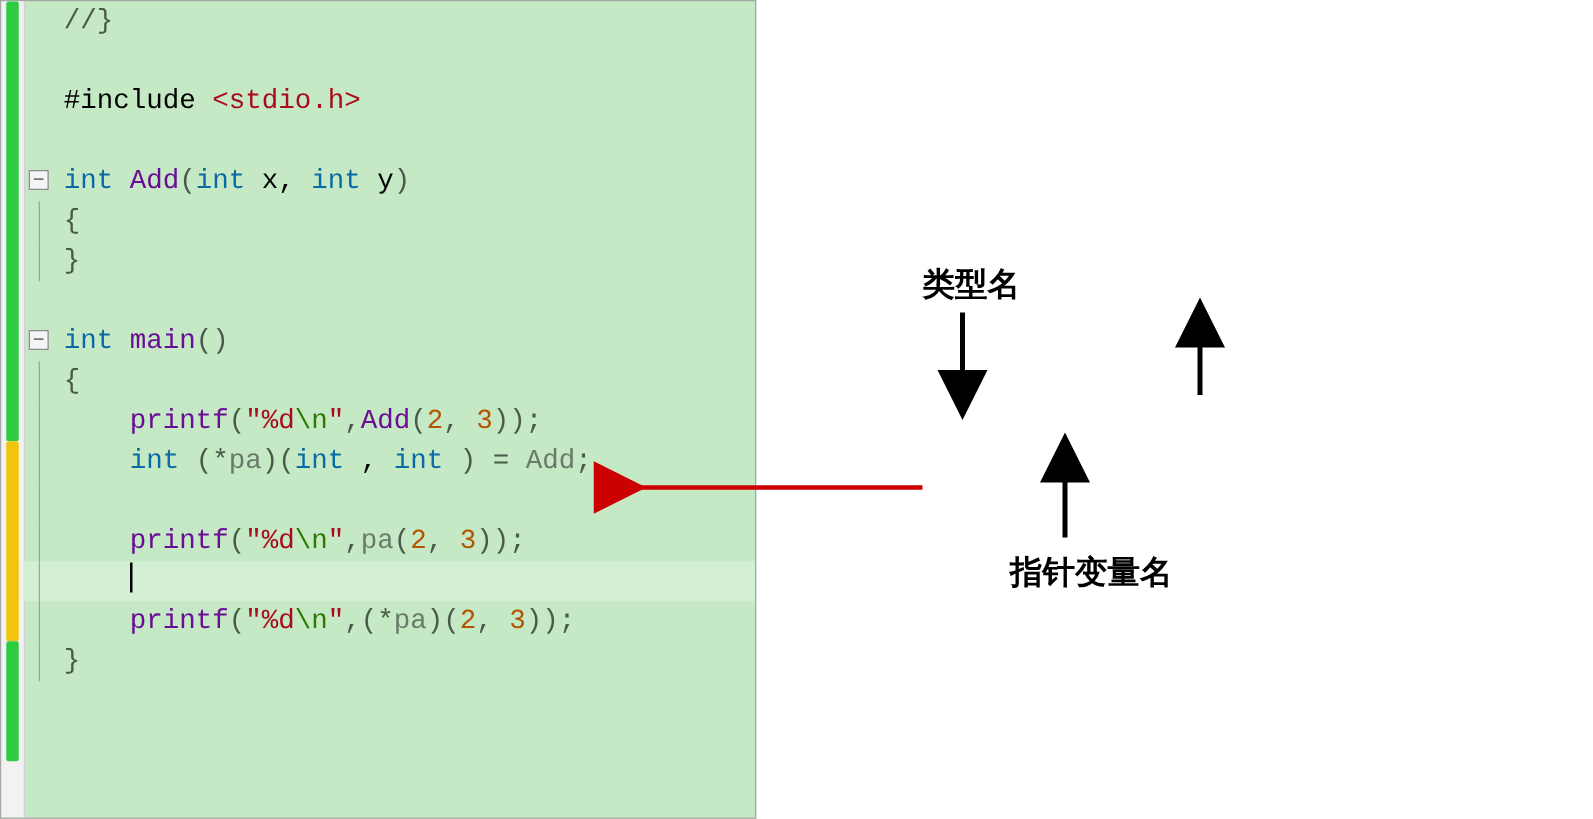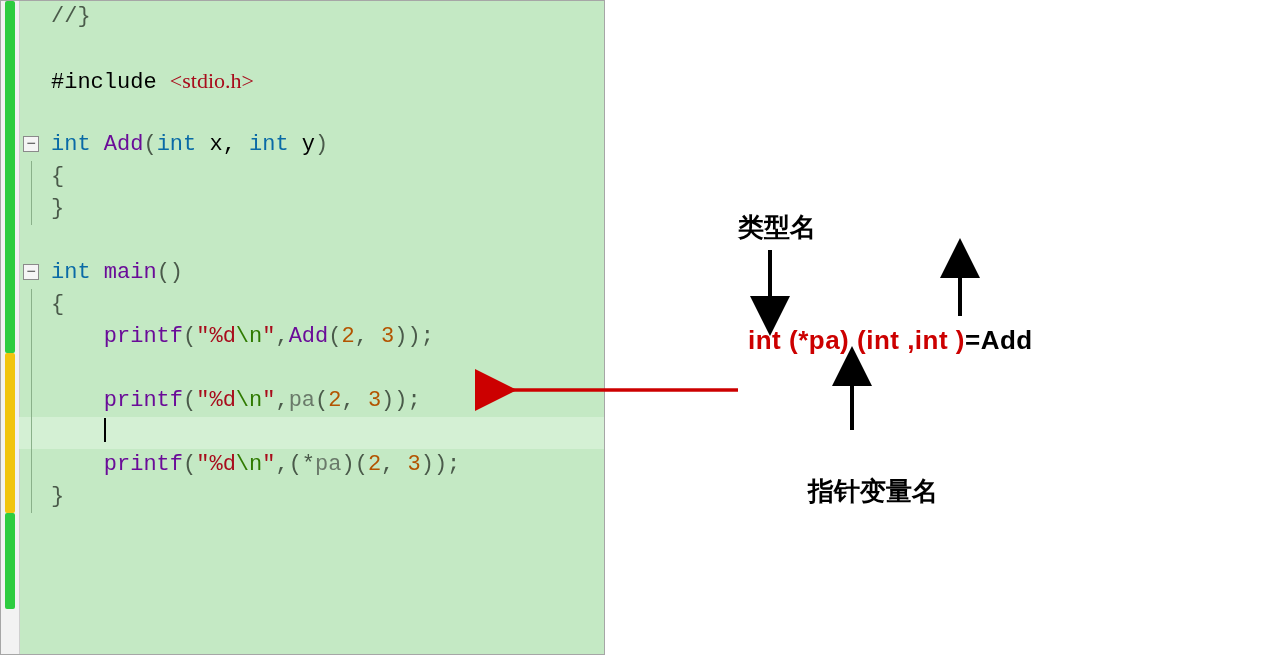--- a/index.html
+++ b/index.html
@@ -80,21 +80,21 @@
     display: inline-block;
     width: 0;
     height: 24px;
     border-left: 2px solid #000;
     vertical-align: middle;
     position: relative;
     top: -2px;
   }
   .kw      { color: #0a6aa6; }
   .dir     { color: #000000; }
-  .hdr     { color: #a80c1c; font-family: Liberation Serif, serif; }
+  .hdr     { color: #a80c1c; }
   .func    { color: #6a0c98; }
   .str     { color: #a80c1c; }
   .esc     { color: #2f7a00; }
   .num     { color: #b35400; }
   .punct   { color: #4a5a4a; }
   .ident   { color: #6a7a6a; }
   
   .anno {
     position: absolute;
     left: 620px;
@@ -132,36 +132,34 @@
       <div class="line"><span></span></div>
       <div class="line"><span></span><span class="dir">#include </span><span class="hdr">&lt;stdio.h&gt;</span></div>
       <div class="line"><span></span></div>
       <div class="line"><div class="fold">−</div><span></span><span class="kw">int</span><span> </span><span class="func">Add</span><span class="punct">(</span><span class="kw">int</span><span> x, </span><span class="kw">int</span><span> y</span><span class="punct">)</span></div>
       <div class="line"><div class="vbar"></div><span></span><span class="punct">{</span></div>
       <div class="line"><div class="vbar"></div><span></span><span class="punct">}</span></div>
       <div class="line"><span></span></div>
       <div class="line"><div class="fold">−</div><span></span><span class="kw">int</span><span> </span><span class="func">main</span><span class="punct">()</span></div>
       <div class="line"><div class="vbar"></div><span></span><span class="punct">{</span></div>
       <div class="line"><div class="vbar"></div><span>    </span><span class="func">printf</span><span class="punct">(</span><span class="str">"%d</span><span class="esc">\n</span><span class="str">"</span><span class="punct">,</span><span class="func">Add</span><span class="punct">(</span><span class="num">2</span><span class="punct">, </span><span class="num">3</span><span class="punct">));</span></div>
+      <div class="line"><div class="vbar"></div><span>    </span><span class="kw">int</span><span> </span><span class="punct">(*</span><span class="ident">pa</span><span class="punct">)(</span><span class="kw">int</span><span> , </span><span class="kw">int</span><span> </span><span class="punct">) = </span><span class="ident">Add</span><span class="punct">;</span></div>
       <div class="line"><div class="vbar"></div><span></span></div>
       <div class="line"><div class="vbar"></div><span>    </span><span class="func">printf</span><span class="punct">(</span><span class="str">"%d</span><span class="esc">\n</span><span class="str">"</span><span class="punct">,</span><span class="ident">pa</span><span class="punct">(</span><span class="num">2</span><span class="punct">, </span><span class="num">3</span><span class="punct">));</span></div>
       <div class="line current"><div class="vbar"></div><span>    </span><span class="cursor"></span></div>
       <div class="line"><div class="vbar"></div><span>    </span><span class="func">printf</span><span class="punct">(</span><span class="str">"%d</span><span class="esc">\n</span><span class="str">"</span><span class="punct">,</span><span class="punct">(*</span><span class="ident">pa</span><span class="punct">)(</span><span class="num">2</span><span class="punct">, </span><span class="num">3</span><span class="punct">));</span></div>
       <div class="line"><div class="vbar"></div><span></span><span class="punct">}</span></div>
     </div>
 </div>
 
 <div class="anno">
   <div class="anno-text black lbl" style="left:118px;top:210px;">类型名</div>
 
-  <div class="anno-text expr" style="left:128px;top:325px;">
-    <span class="redtxt">int </span><span class="redtxt"> (*pa) </span><span class="redtxt"> (int ,int )</span><span class="black">=Add</span>
-  </div>
 
-  <div class="anno-text black lbl" style="left:188px;top:440px;margin-top:34px;">指针变量名</div>
+  <div class="anno-text black lbl" style="left:188px;top:440px;">指针变量名</div>
 
   <svg class="overlay" width="640" height="655">
     <defs>
       <marker id="ahBlk" markerWidth="12" markerHeight="12" refX="6" refY="6" orient="auto">
         <path d="M1,1 L11,6 L1,11 Z" fill="#000"></path>
       </marker>
     </defs>
 
     <line x1="150" y1="250" x2="150" y2="316" stroke="#000" stroke-width="4" marker-end="url(#ahBlk)"></line>
 

